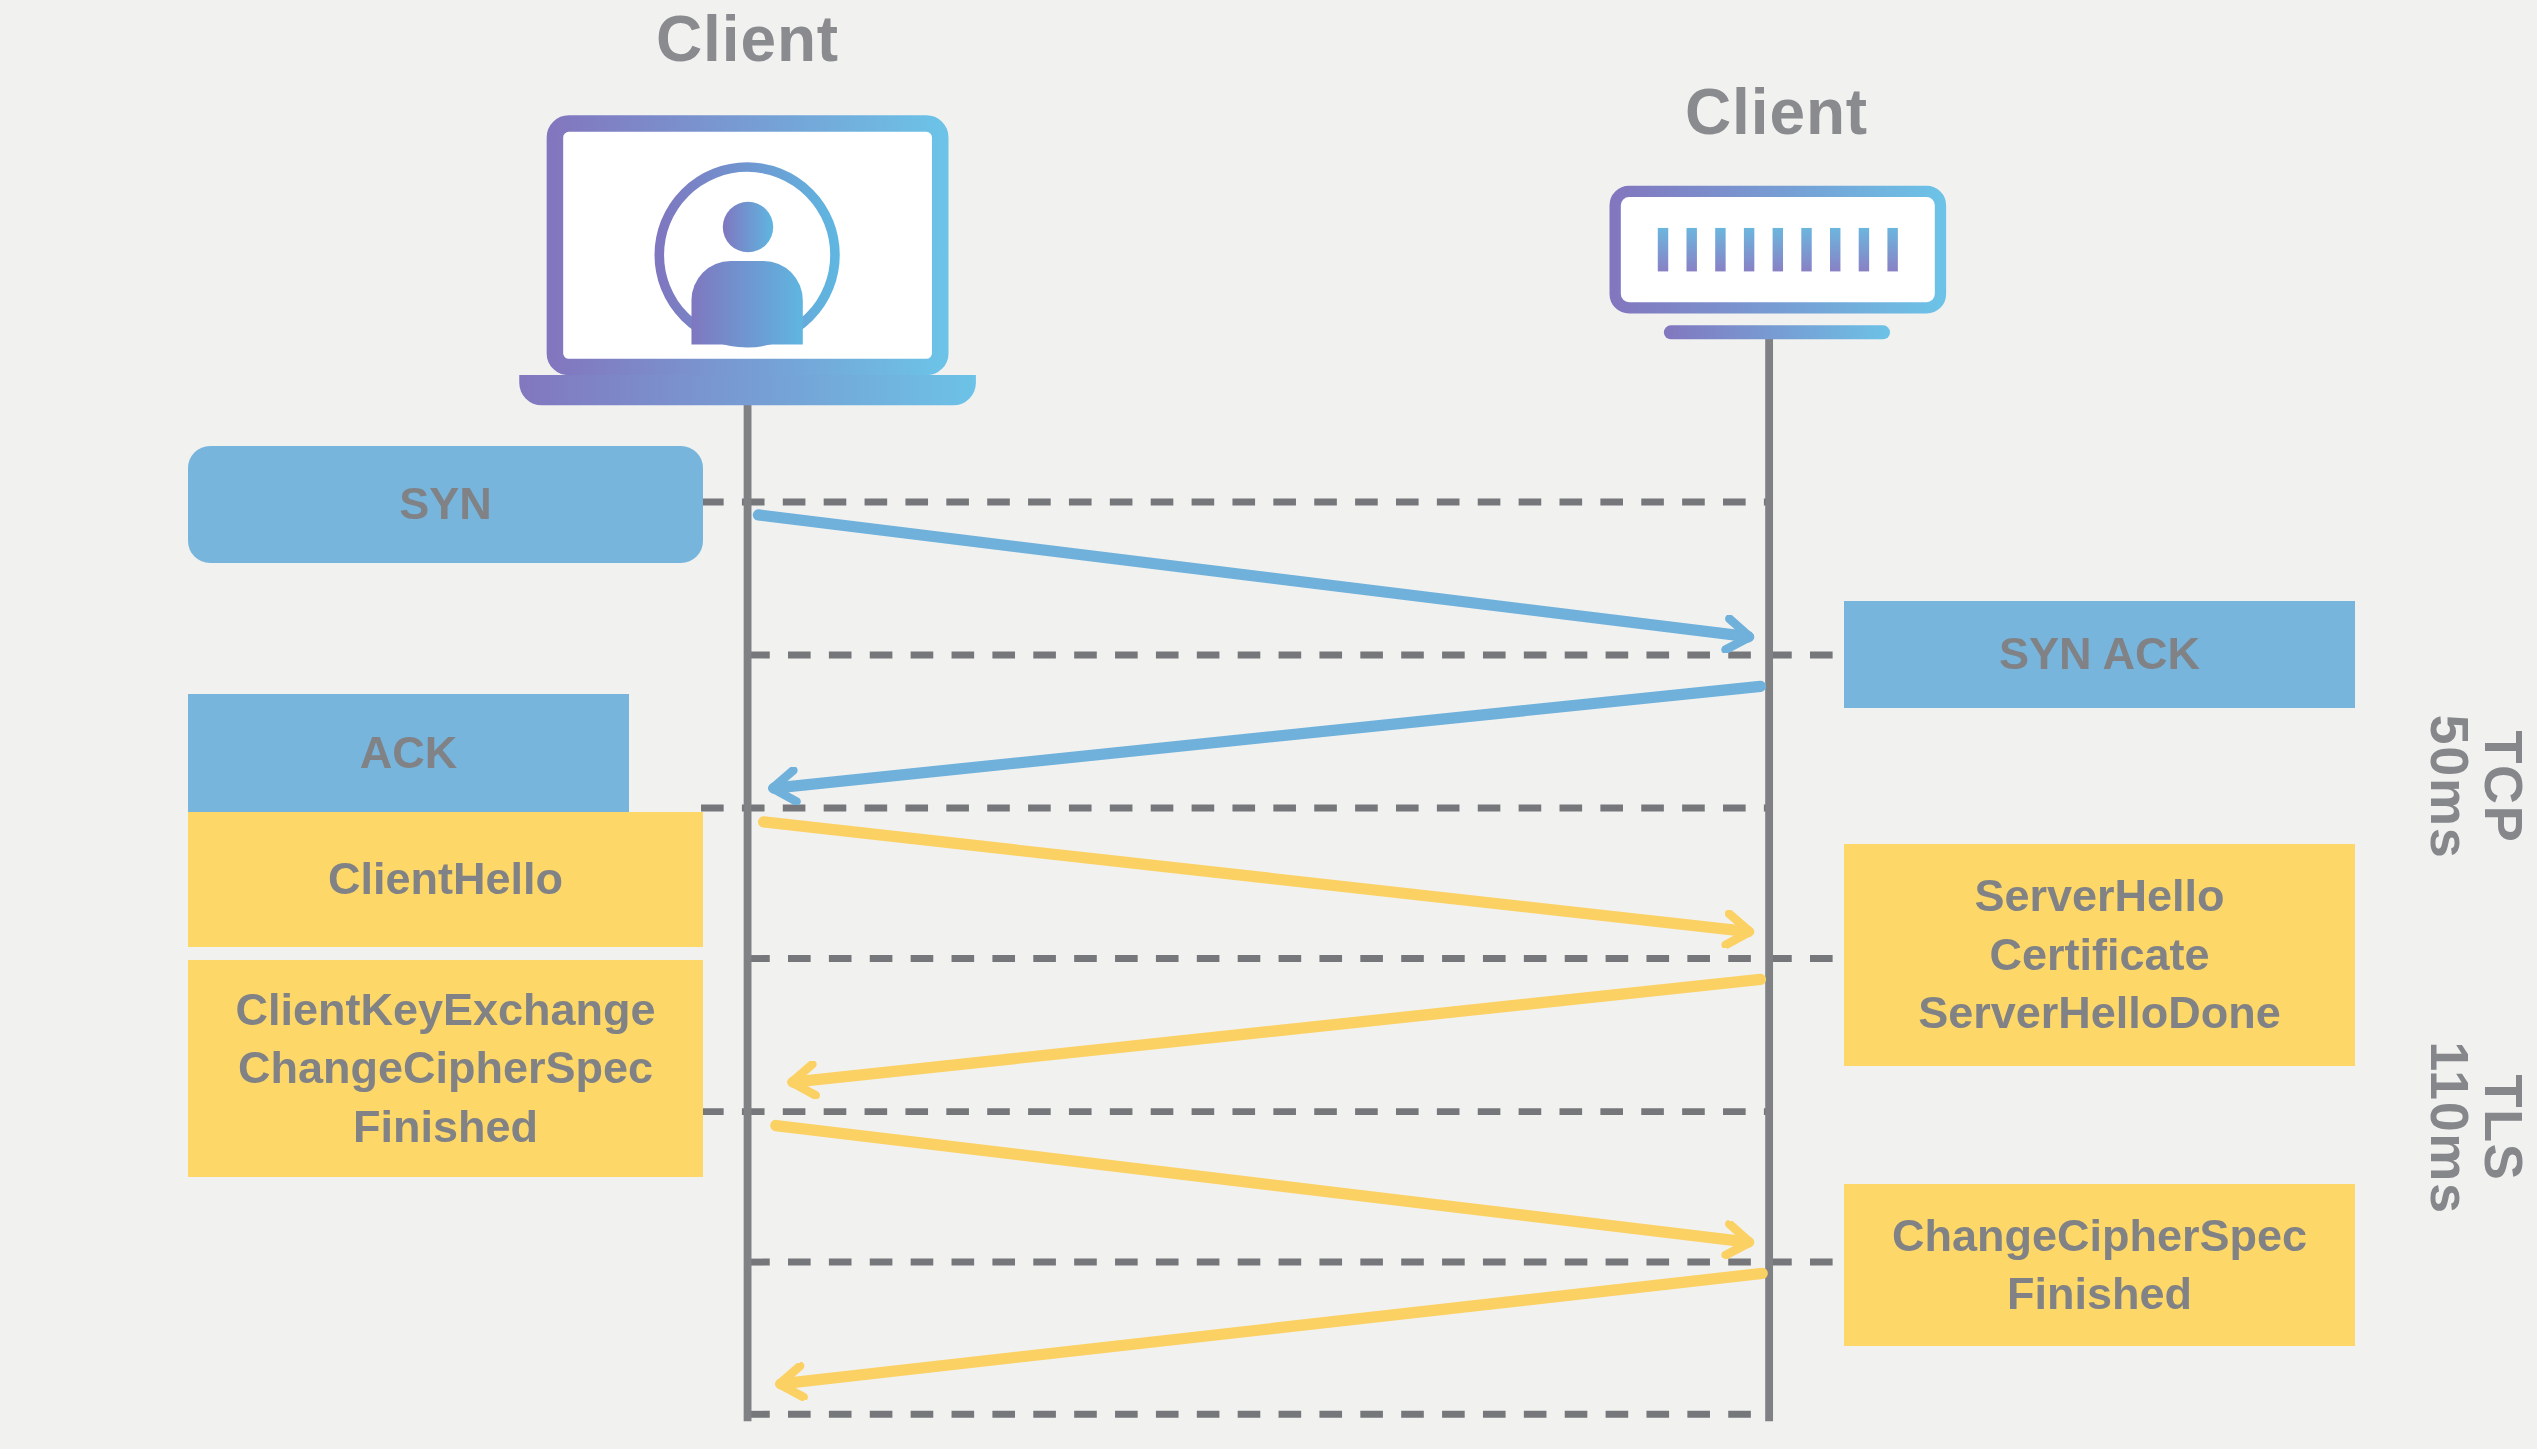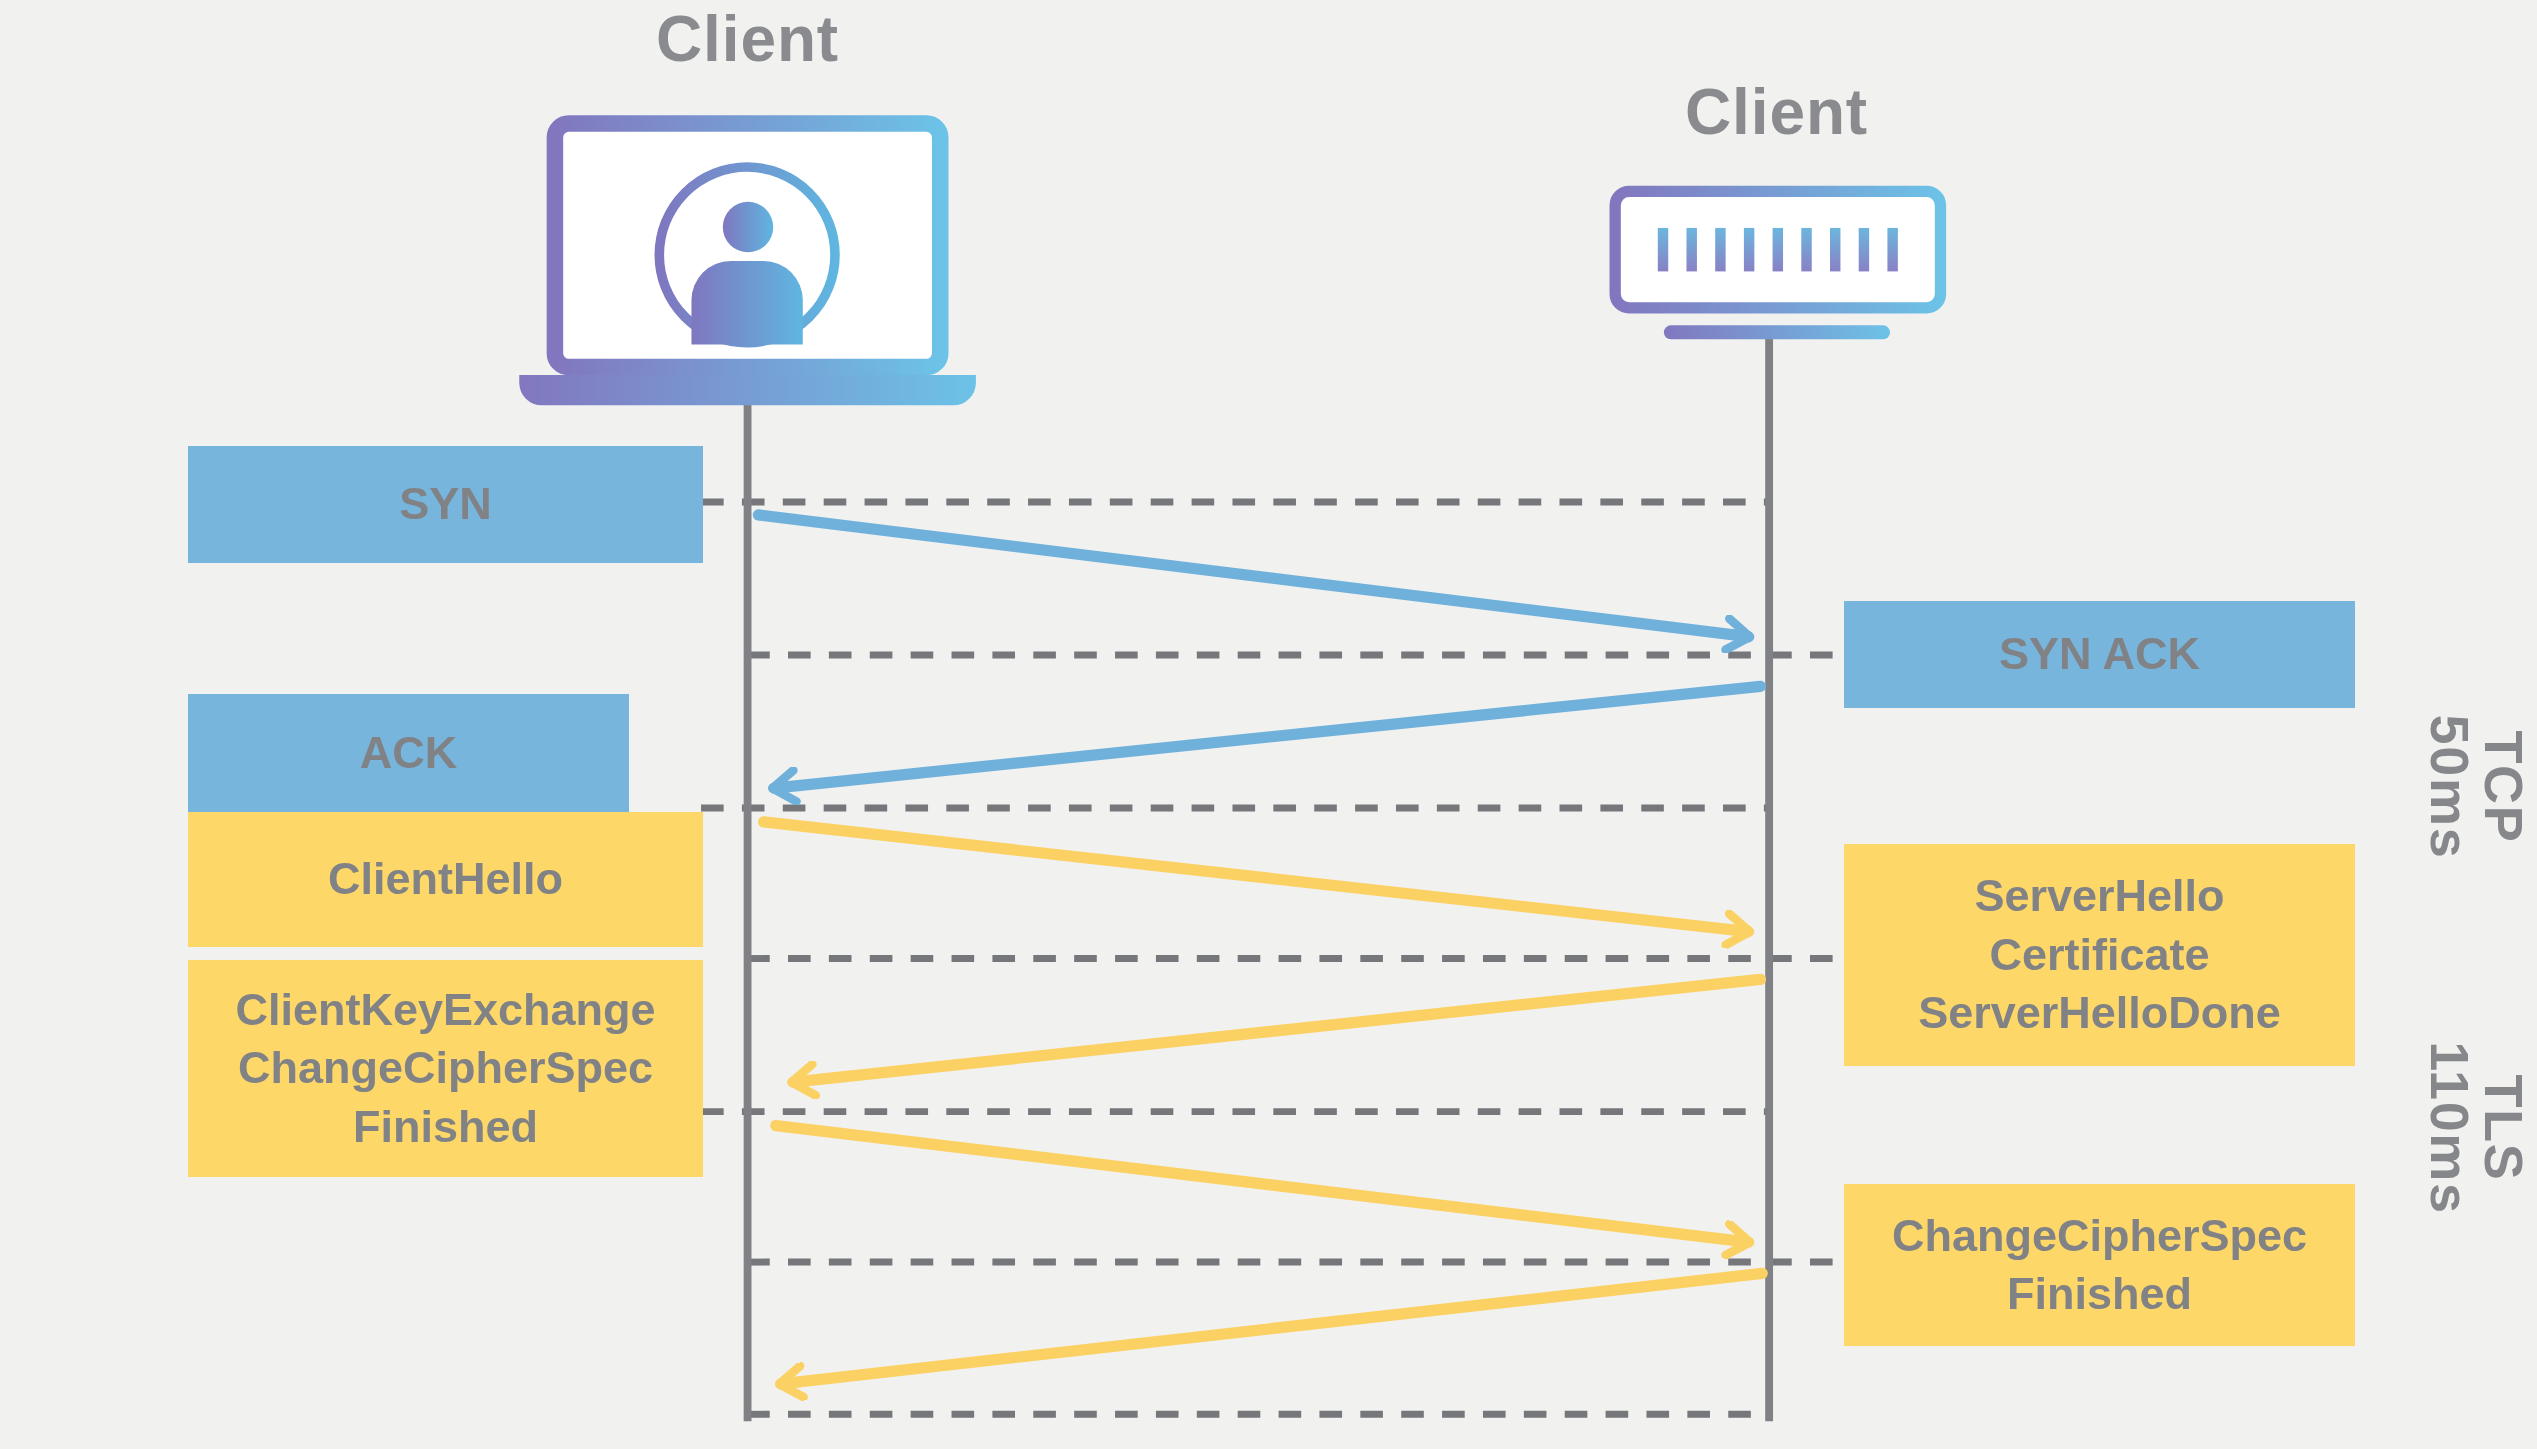--- a/index.html
+++ b/index.html
@@ -32,21 +32,21 @@
     justify-content: center;
     text-align: center;
     font-weight: bold;
     font-size: 45px;
     line-height: 1.30;
     color: #808285;
   }
   .box-blue  { background: #77b5dc; }
   .box-yellow{ background: #fdd768; }
 
-  .box-syn          { left: 188px;  top: 446px;  width: 515px; height: 117px; }
+  .box-syn          { left: 188px;  top: 446px;  width: 515px; height: 117px; border-radius: 22px; }
   .box-ack          { left: 188px;  top: 694px;  width: 441px; height: 118px; align-items: center; }
   .box-clienthello  { left: 188px;  top: 812px;  width: 515px; height: 135px; }
   .box-cke          { left: 188px;  top: 960px; width: 515px; height: 217px; justify-content: center; }
   .box-synack       { left: 1844px; top: 601px;  width: 511px; height: 107px; }
   .box-serverhello  { left: 1844px; top: 844px;  width: 511px; height: 222px; }
   .box-ccsf         { left: 1844px; top: 1184px; width: 511px; height: 162px; }
 
   .side-label {
     position: absolute;
     width: 296px; height: 130px;

